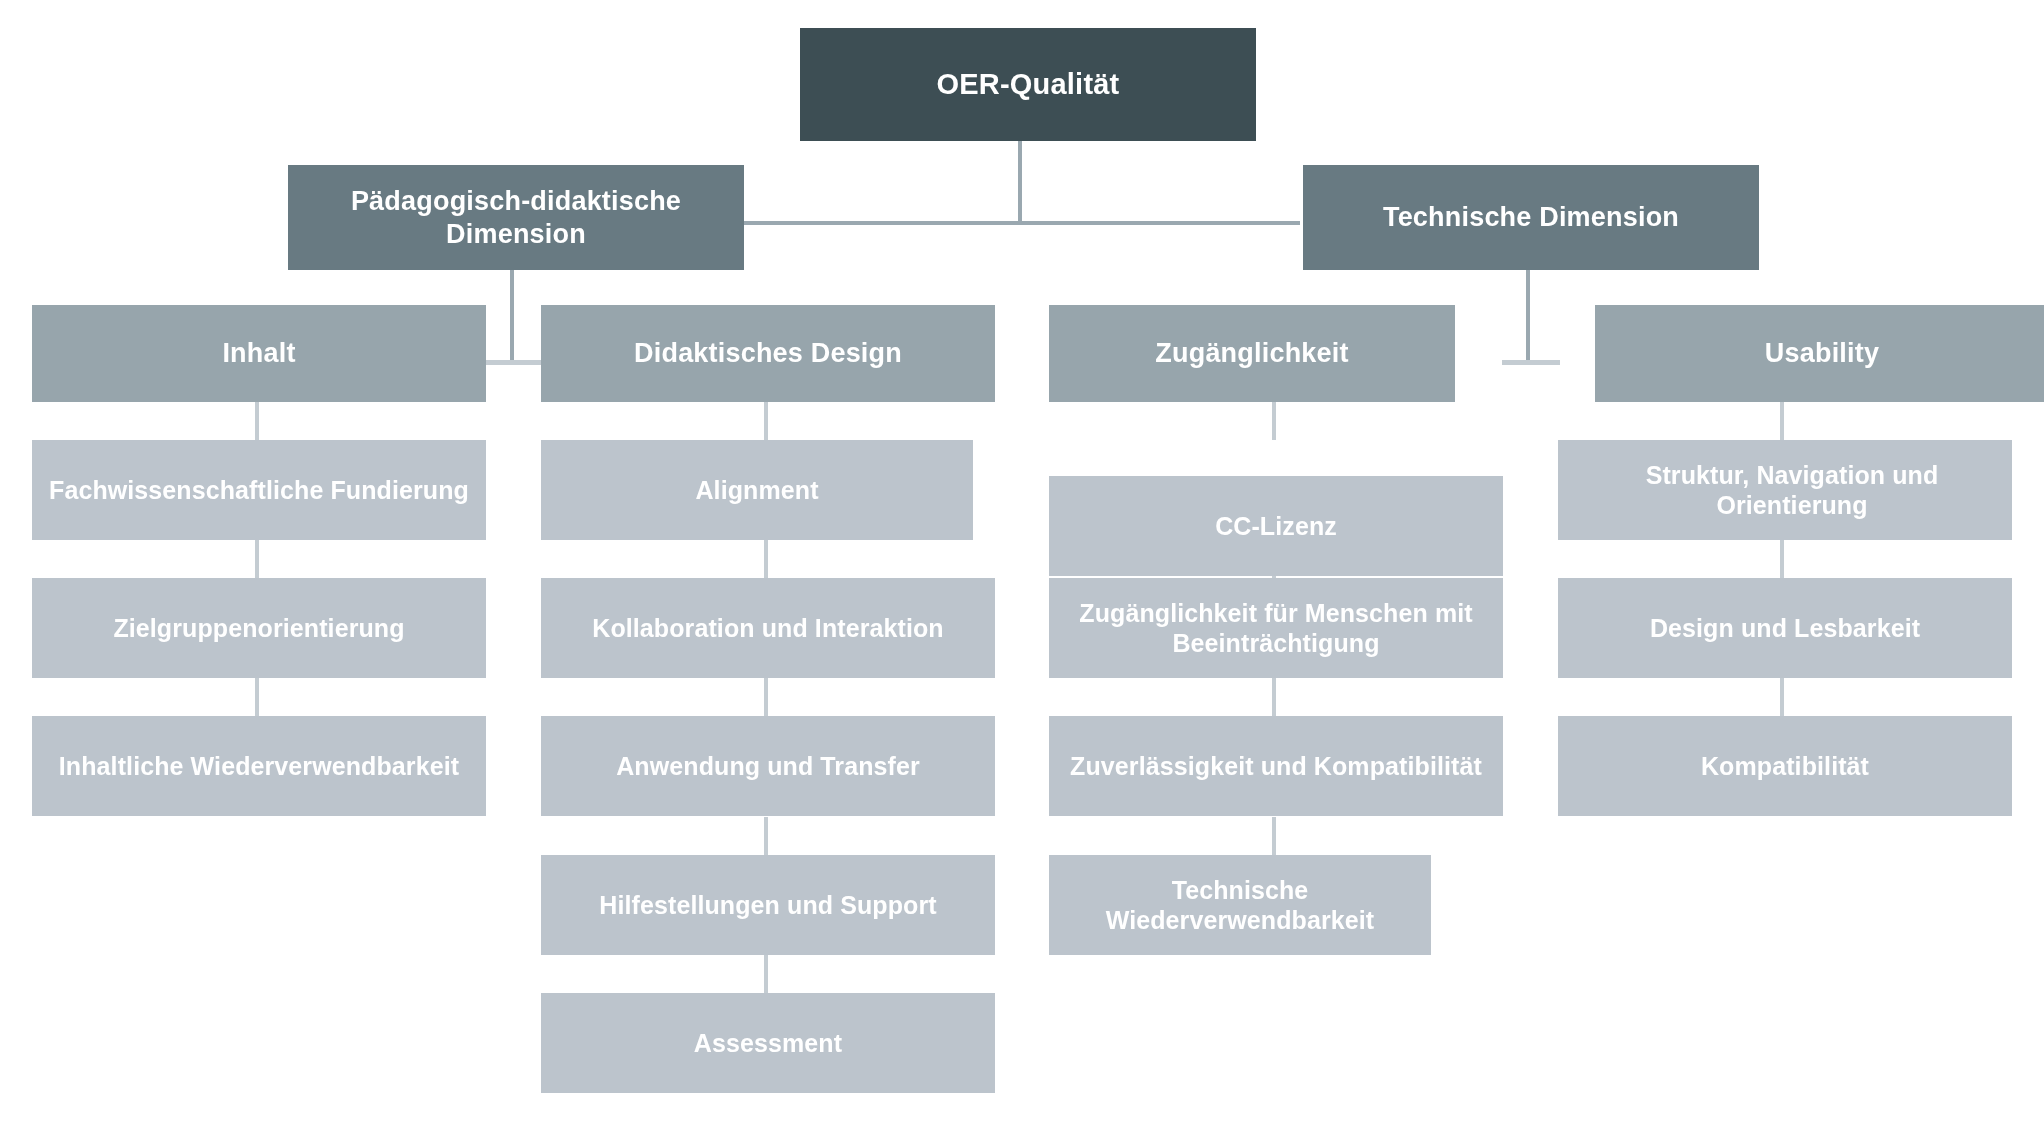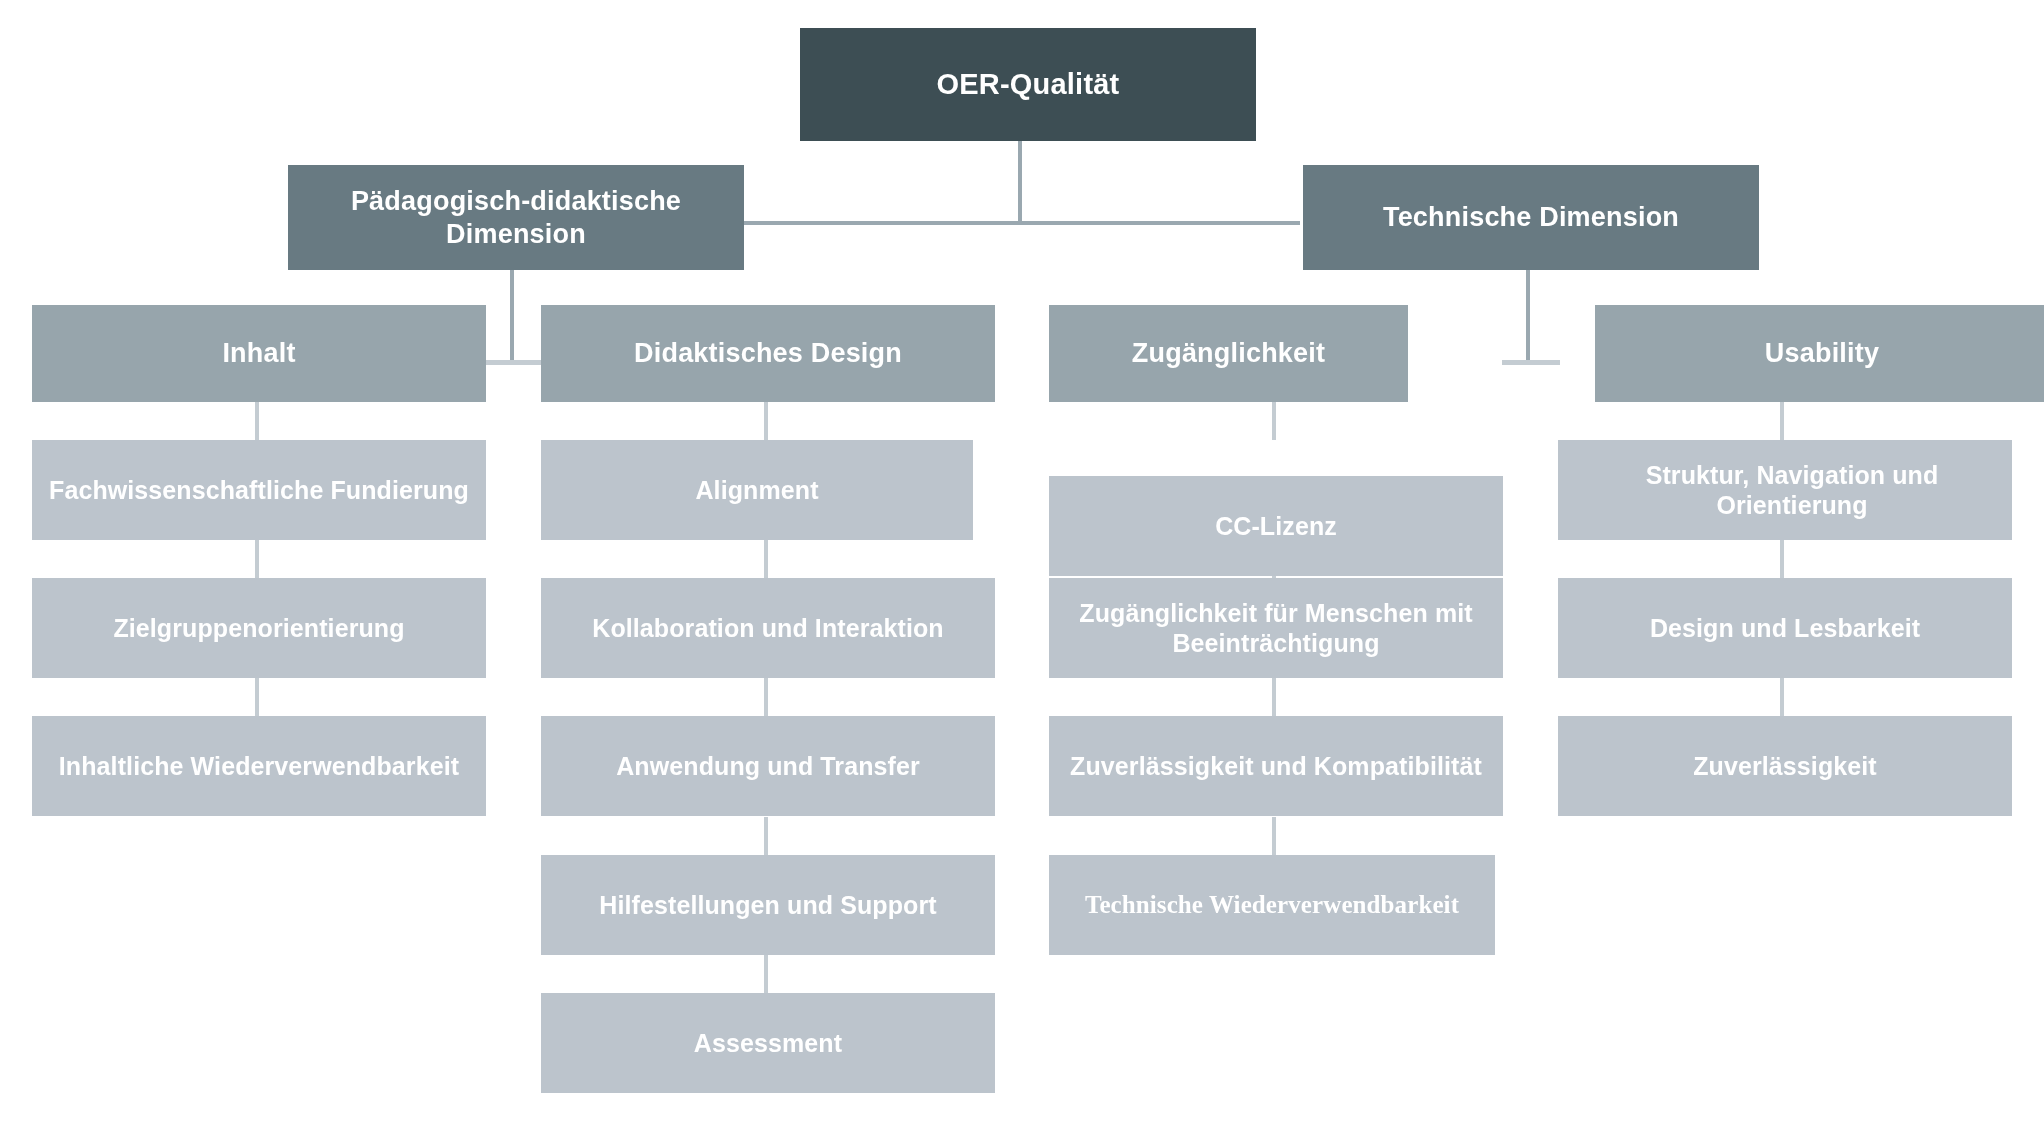--- a/index.html
+++ b/index.html
@@ -94,35 +94,35 @@
   <div class="conn light" style="left:1780px; top:540px; width:4px; height:38px;"></div>
   <div class="conn light" style="left:1780px; top:678px; width:4px; height:38px;"></div>
 
   <div class="node lvl1" style="left:800px; top:22px; width:456px; height:113px;margin-top:6px;">OER-Qualität</div>
 
   <div class="node lvl2" style="left:288px; top:165px; width:456px; height:105px;">Pädagogisch-didaktische Dimension</div>
   <div class="node lvl2" style="left:1303px; top:165px; width:456px; height:105px;">Technische Dimension</div>
 
   <div class="node lvl3" style="left:32px; top:305px; width:454px; height:97px;">Inhalt</div>
   <div class="node lvl3" style="left:541px; top:305px; width:454px; height:97px;">Didaktisches Design</div>
-  <div class="node lvl3" style="left:1049px; top:305px; width:359px; height:97px;">Zugänglichkeit</div>
+  <div class="node lvl3" style="left:1049px; top:305px; width:406px; height:97px;">Zugänglichkeit</div>
   <div class="node lvl3" style="left:1558px; top:305px; width:454px; height:97px;margin-left:37px;">Usability</div>
 
   <div class="node lvl4" style="left:32px; top:440px; width:454px; height:100px;">Fachwissenschaftliche Fundierung</div>
   <div class="node lvl4" style="left:32px; top:578px; width:454px; height:100px;">Zielgruppenorientierung</div>
   <div class="node lvl4" style="left:32px; top:716px; width:454px; height:100px;">Inhaltliche Wiederverwendbarkeit</div>
 
   <div class="node lvl4" style="left:541px; top:440px; width:432px; height:100px;">Alignment</div>
   <div class="node lvl4" style="left:541px; top:578px; width:454px; height:100px;">Kollaboration und Interaktion</div>
   <div class="node lvl4" style="left:541px; top:716px; width:454px; height:100px;">Anwendung und Transfer</div>
   <div class="node lvl4" style="left:541px; top:855px; width:454px; height:100px;">Hilfestellungen und Support</div>
   <div class="node lvl4" style="left:541px; top:993px; width:454px; height:100px;">Assessment</div>
 
   <div class="node lvl4" style="left:1049px; top:440px; width:454px; height:100px;margin-top:36px;">CC-Lizenz</div>
   <div class="node lvl4" style="left:1049px; top:578px; width:454px; height:100px;">Zugänglichkeit für Menschen mit Beeinträchtigung</div>
   <div class="node lvl4" style="left:1049px; top:716px; width:454px; height:100px;">Zuverlässigkeit und Kompatibilität</div>
-  <div class="node lvl4" style="left:1049px; top:855px; width:446px; height:100px;font-family:Liberation Serif, serif;">Technische Wiederverwendbarkeit</div>
+  <div class="node lvl4" style="left:1049px; top:855px; width:382px; height:100px;">Technische Wiederverwendbarkeit</div>
 
   <div class="node lvl4" style="left:1558px; top:440px; width:454px; height:100px;padding-left:24px;">Struktur, Navigation und Orientierung</div>
   <div class="node lvl4" style="left:1558px; top:578px; width:454px; height:100px;">Design und Lesbarkeit</div>
-  <div class="node lvl4" style="left:1558px; top:716px; width:454px; height:100px;">Zuverlässigkeit</div>
+  <div class="node lvl4" style="left:1558px; top:716px; width:454px; height:100px;">Kompatibilität</div>
 
 </div>
 
 </body></html>

